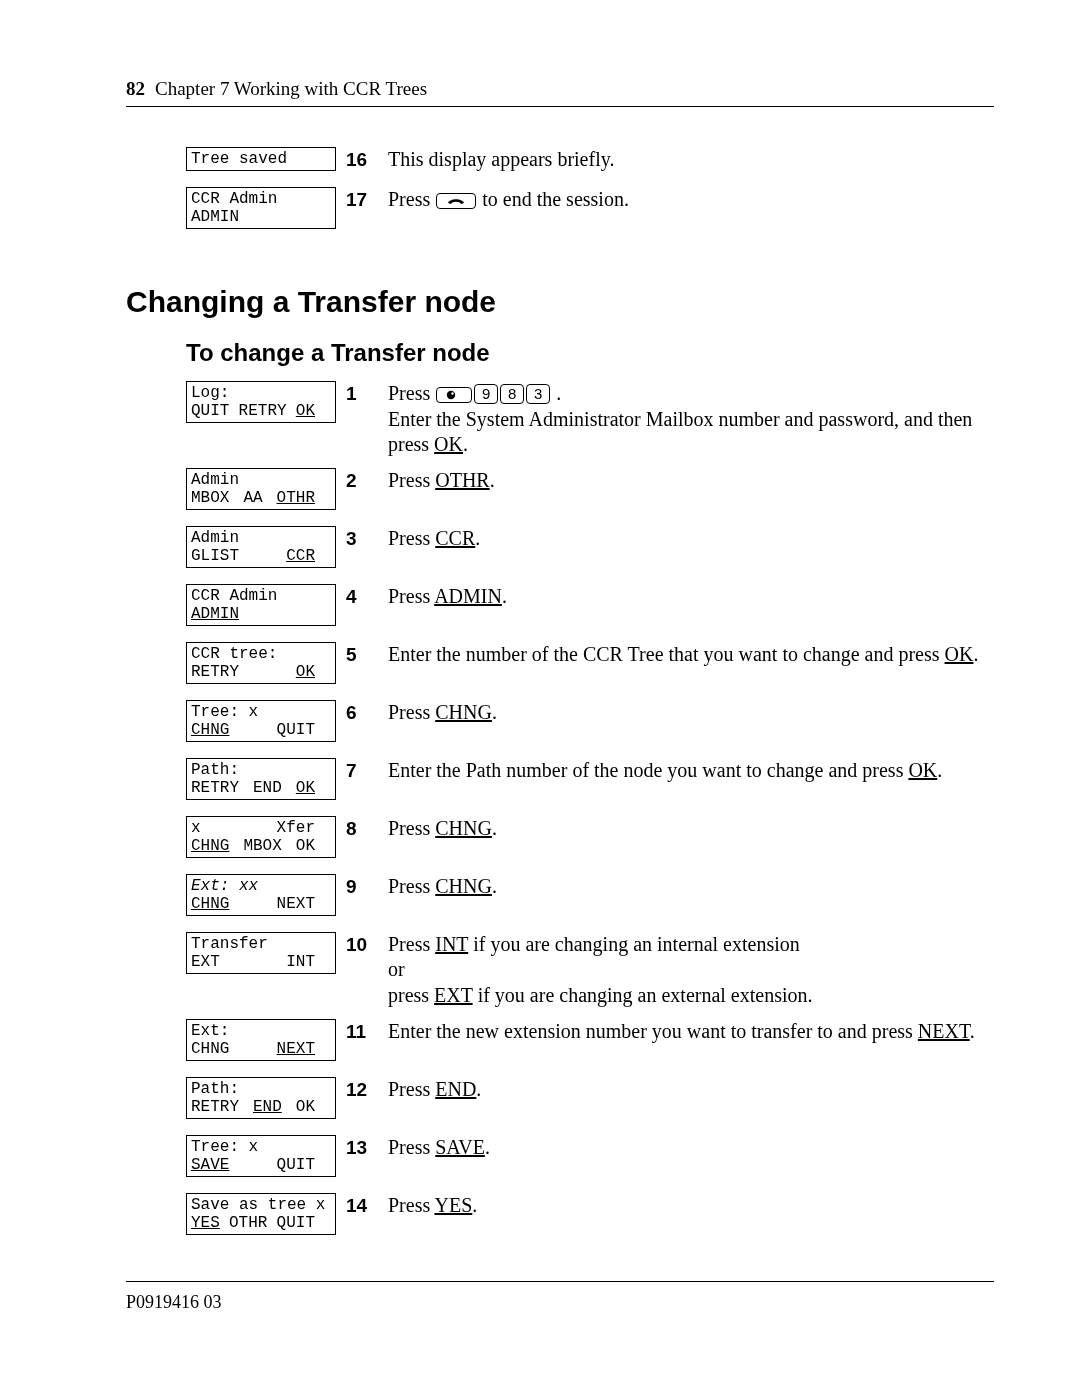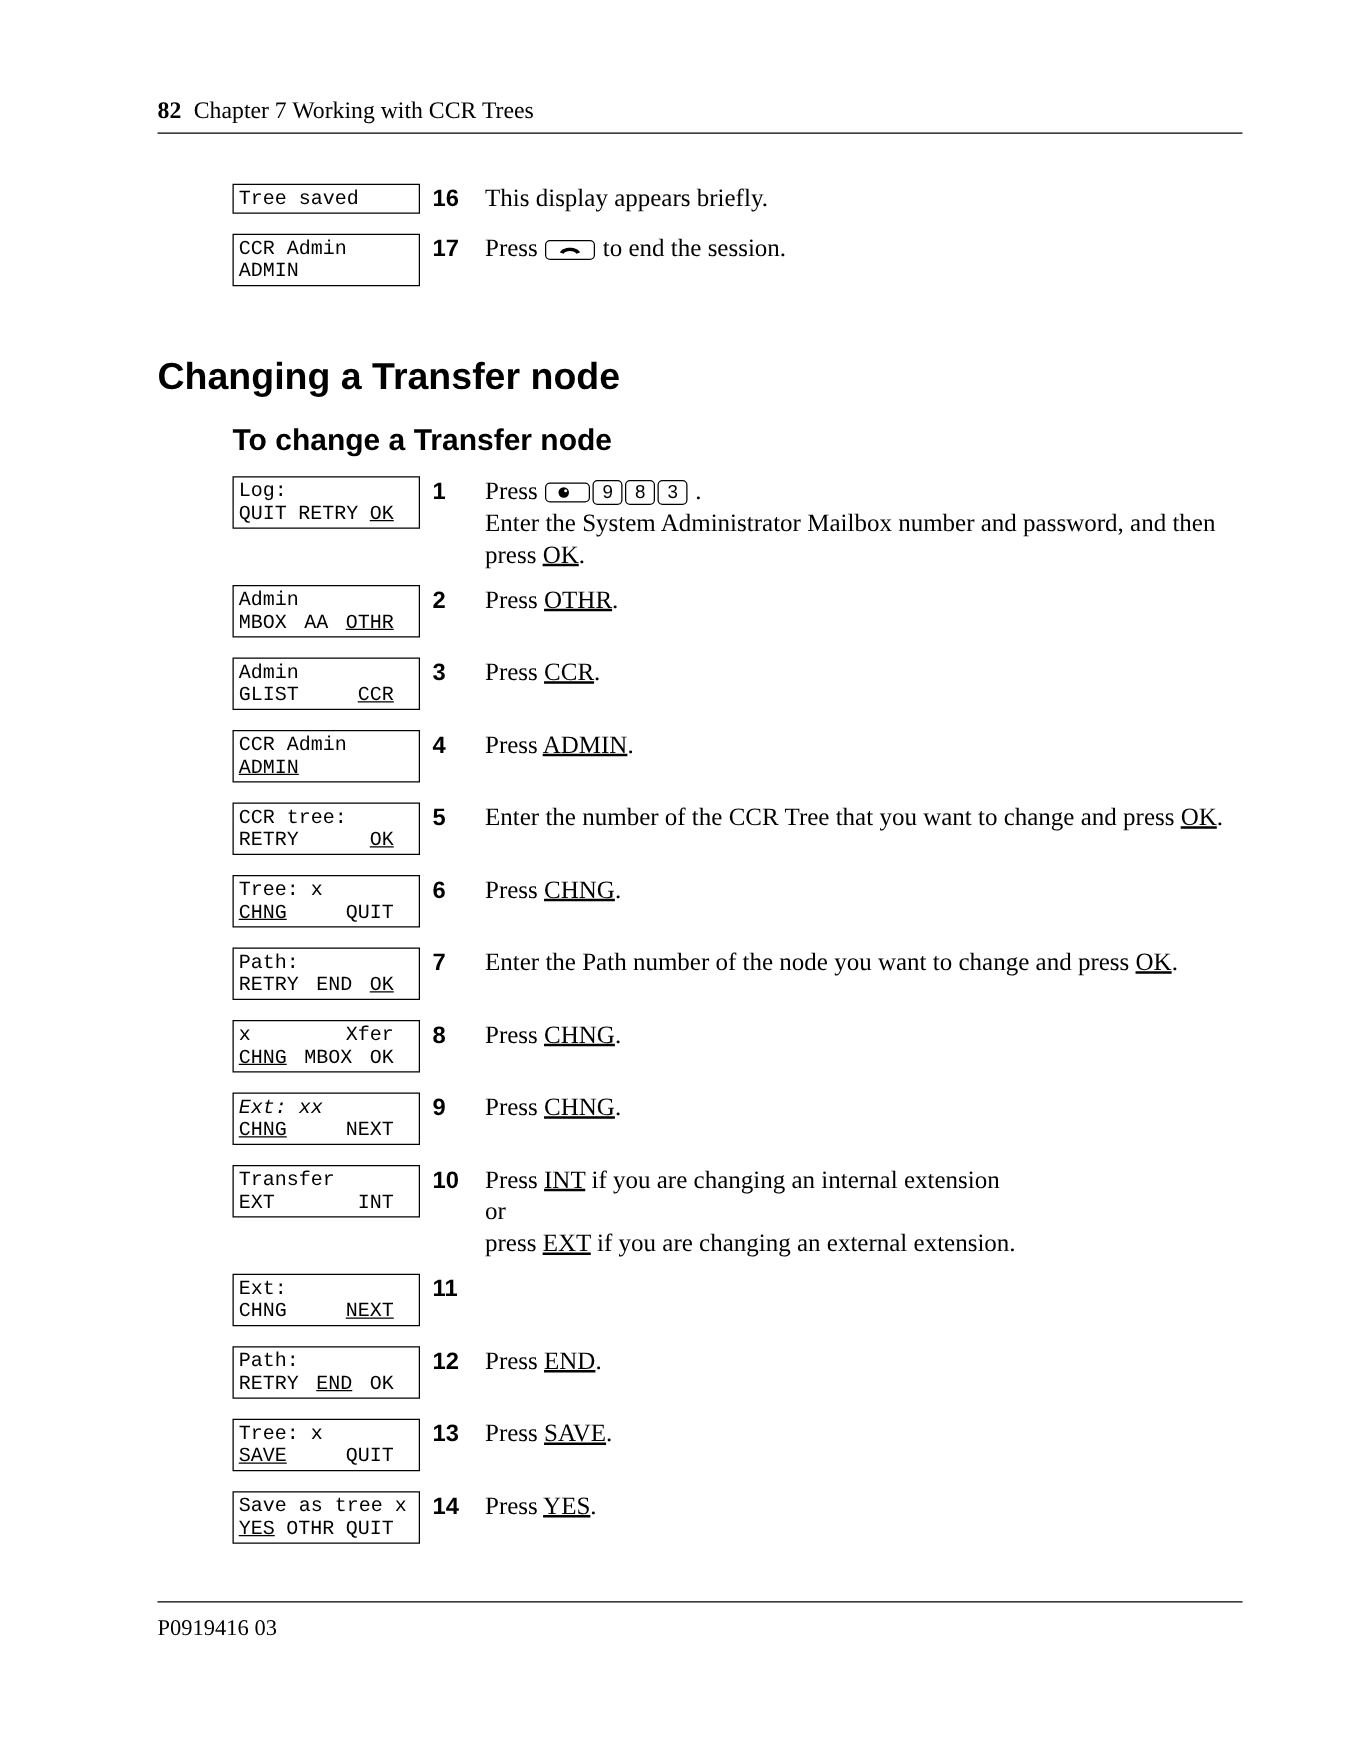--- a/index.html
+++ b/index.html
@@ -338,20 +338,21 @@
                 <span>Ext:</span>
               </div>
               <div class="line">
                 <span>CHNG</span>
                 <span></span>
                 <span class="u">NEXT</span>
               </div>
             </div>
           </div>
           <div class="num-col">11</div>
+          <div class="txt-col"><span>Enter the new extension number you want to transfer to and press </span><span class="soft">NEXT</span><span>.</span></div>
         </div>
         <div class="row">
           <div class="lcd-col">
             <div class="lcd">
               <div class="line" style="justify-content: flex-start;">
                 <span>Path:</span>
               </div>
               <div class="line">
                 <span>RETRY</span>
                 <span class="u">END</span>

